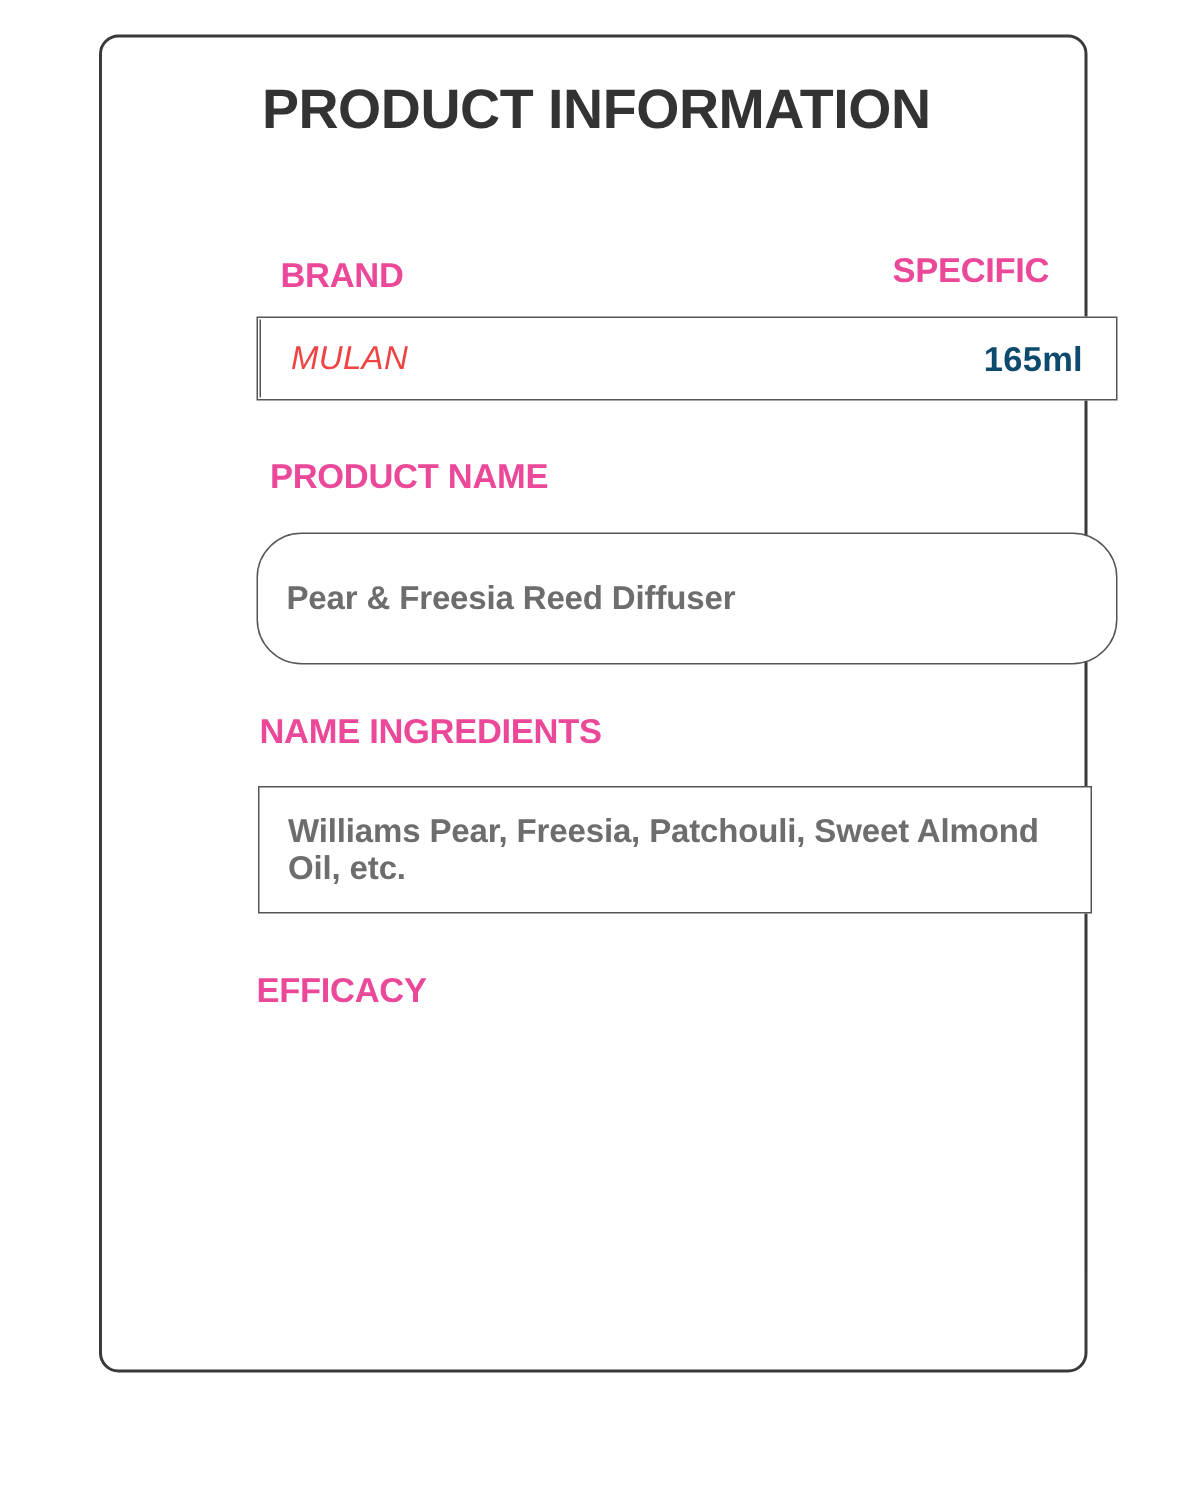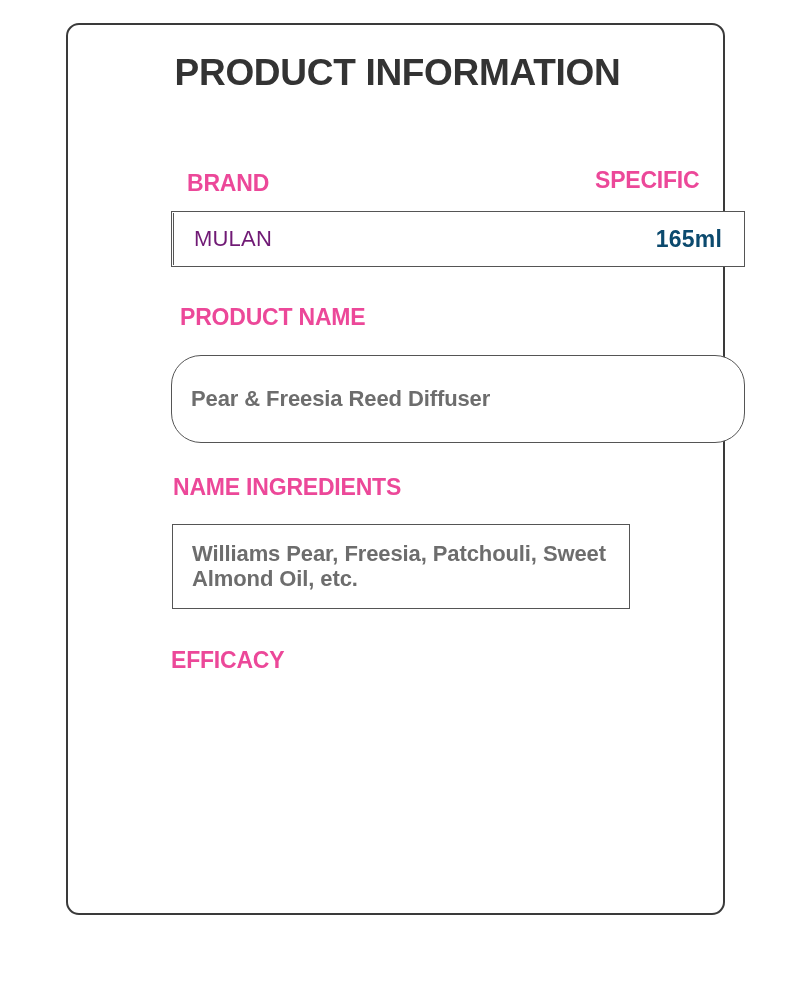--- a/index.html
+++ b/index.html
@@ -94,22 +94,23 @@
     left: 0; right: 0; top: 0; bottom: 0;
     display: flex;
     align-items: center;
     justify-content: space-between;
     padding: 0 22px;
     box-sizing: border-box;
   }
   .brand-value {
     font-size: 22px;
     font-weight: normal;
-    color: #701a75;
+    color: #ef4444;
     letter-spacing: 0.2px;
+    font-style: italic;
   }
   .specific-value {
     font-size: 23px;
     font-weight: bold;
     color: #0c4a6e;
     letter-spacing: 0.2px;
   }
 
   
   .head-product-name { left: 112px; top: 281px; }
@@ -119,21 +120,21 @@
     width: 574px;
     height: 88px;
     border-radius: 30px;
   }
 
   
   .head-ingredients { left: 105px; top: 451px; }
   .box-ingredients {
     left: 104px;
     top: 499px;
-    width: 458px;
+    width: 556px;
     height: 85px;
   }
 
   
   .head-efficacy { left: 103px; top: 624px; }
   .box-efficacy {
     left: 104px;
     top: 668px;
     width: 573px;
     height: 203px;

